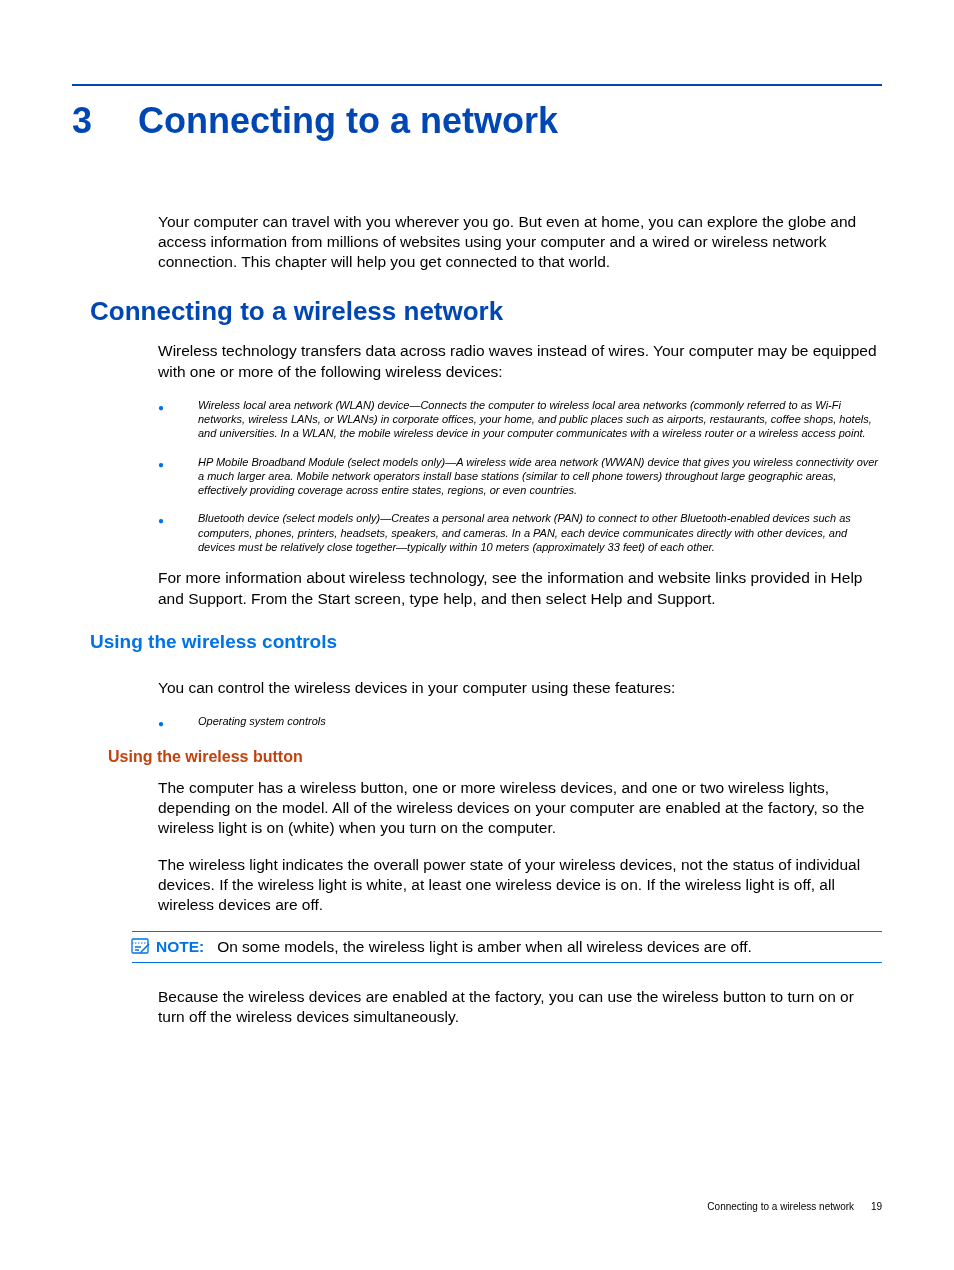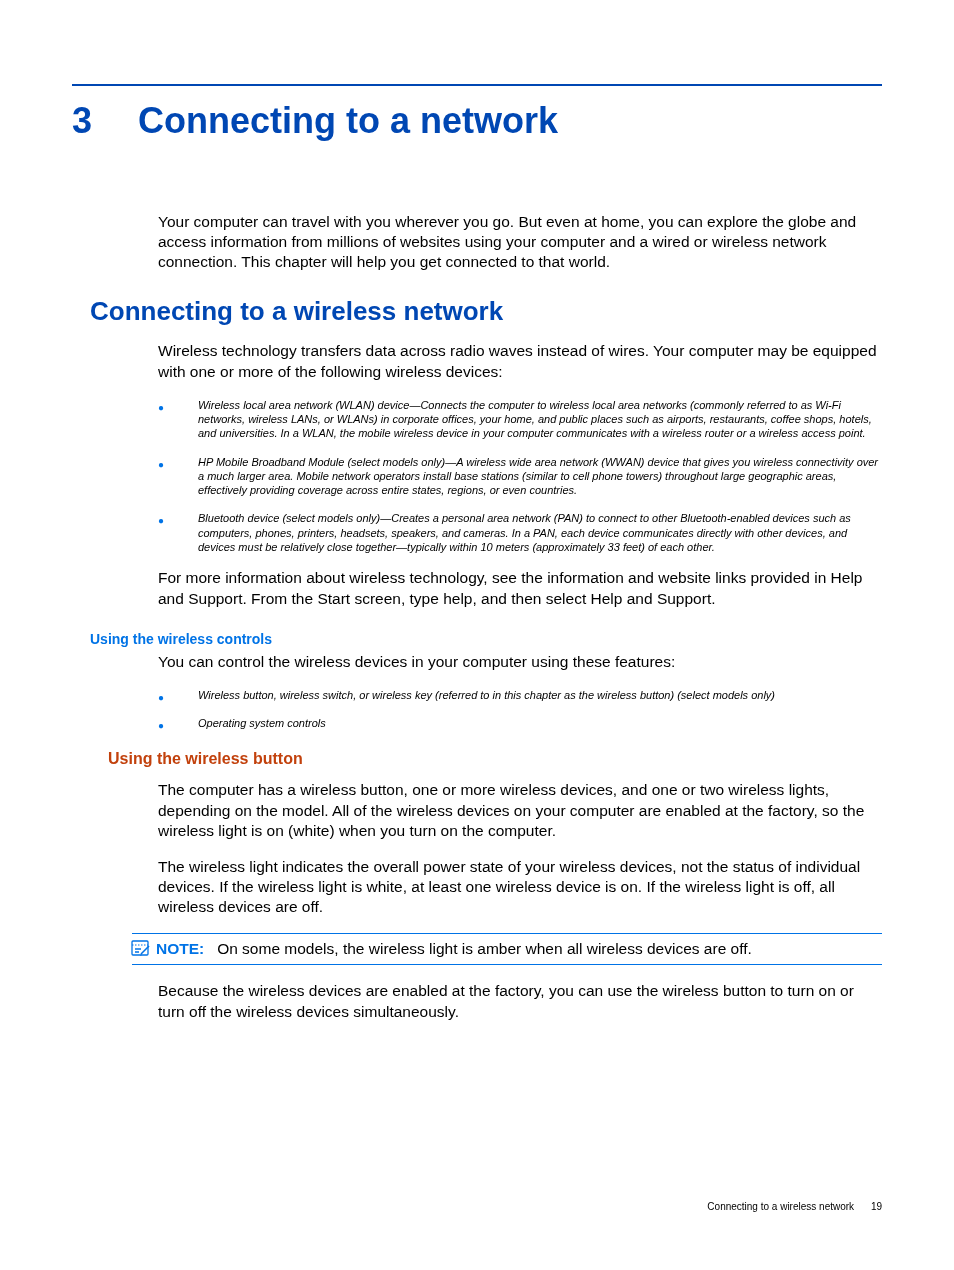--- a/index.html
+++ b/index.html
@@ -46,25 +46,25 @@
     }
     .h2 {
       font-size: 26px;
       font-weight: bold;
       color: #0047b3;
       margin-top: 24px;
       margin-bottom: 14px;
       margin-left: 18px;
     }
     .h3 {
-      font-size: 14px;
+      font-size: 19px;
       font-weight: bold;
       color: #0073e6;
       margin-top: 22px;
-      margin-bottom: 5px;
+      margin-bottom: 25px;
       margin-left: 18px;
     }
     .h4 {
       font-size: 16px;
       font-weight: bold;
       color: #c2410c;
       margin-top: 20px;
       margin-bottom: 12px;
       margin-left: 36px;
     }
@@ -98,21 +98,21 @@
     }
     .note-block {
       margin-left: 60px;
       margin-right: 0;
       border-top: 1px solid #0073e6;
       border-bottom: 1px solid #0073e6;
       padding: 5px 0 5px 0;
       display: flex;
       align-items: flex-start;
       gap: 6px;
-      margin-bottom: 16px;
+      margin-bottom: 24px;
     }
     .note-icon {
       width: 20px;
       height: 20px;
       flex-shrink: 0;
       margin-left: -2px;
     }
     .note-icon svg { display: block; }
     .note-text {
       font-size: 15.5px;
@@ -156,21 +156,20 @@
 
   <p class="para body-indent">
     <span>For more information about wireless technology, see the information and website links provided in Help and Support. From the Start screen, type </span><span class="inline-code">help</span><span>, and then select </span><span class="inline-bold">Help and Support</span><span>.</span>
   </p>
 
   <h3 class="h3">Using the wireless controls</h3>
 
   <p class="para body-indent">You can control the wireless devices in your computer using these features:</p>
 
   <ul class="bullet-list">
-    <li>Wireless button, wireless switch, or wireless key (referred to in this chapter as the wireless button) (select models only)</li>
     <li>Operating system controls</li>
   </ul>
 
   <h4 class="h4">Using the wireless button</h4>
 
   <p class="para body-indent">The computer has a wireless button, one or more wireless devices, and one or two wireless lights, depending on the model. All of the wireless devices on your computer are enabled at the factory, so the wireless light is on (white) when you turn on the computer.</p>
 
   <p class="para body-indent">The wireless light indicates the overall power state of your wireless devices, not the status of individual devices. If the wireless light is white, at least one wireless device is on. If the wireless light is off, all wireless devices are off.</p>
 
   <div class="note-block">

